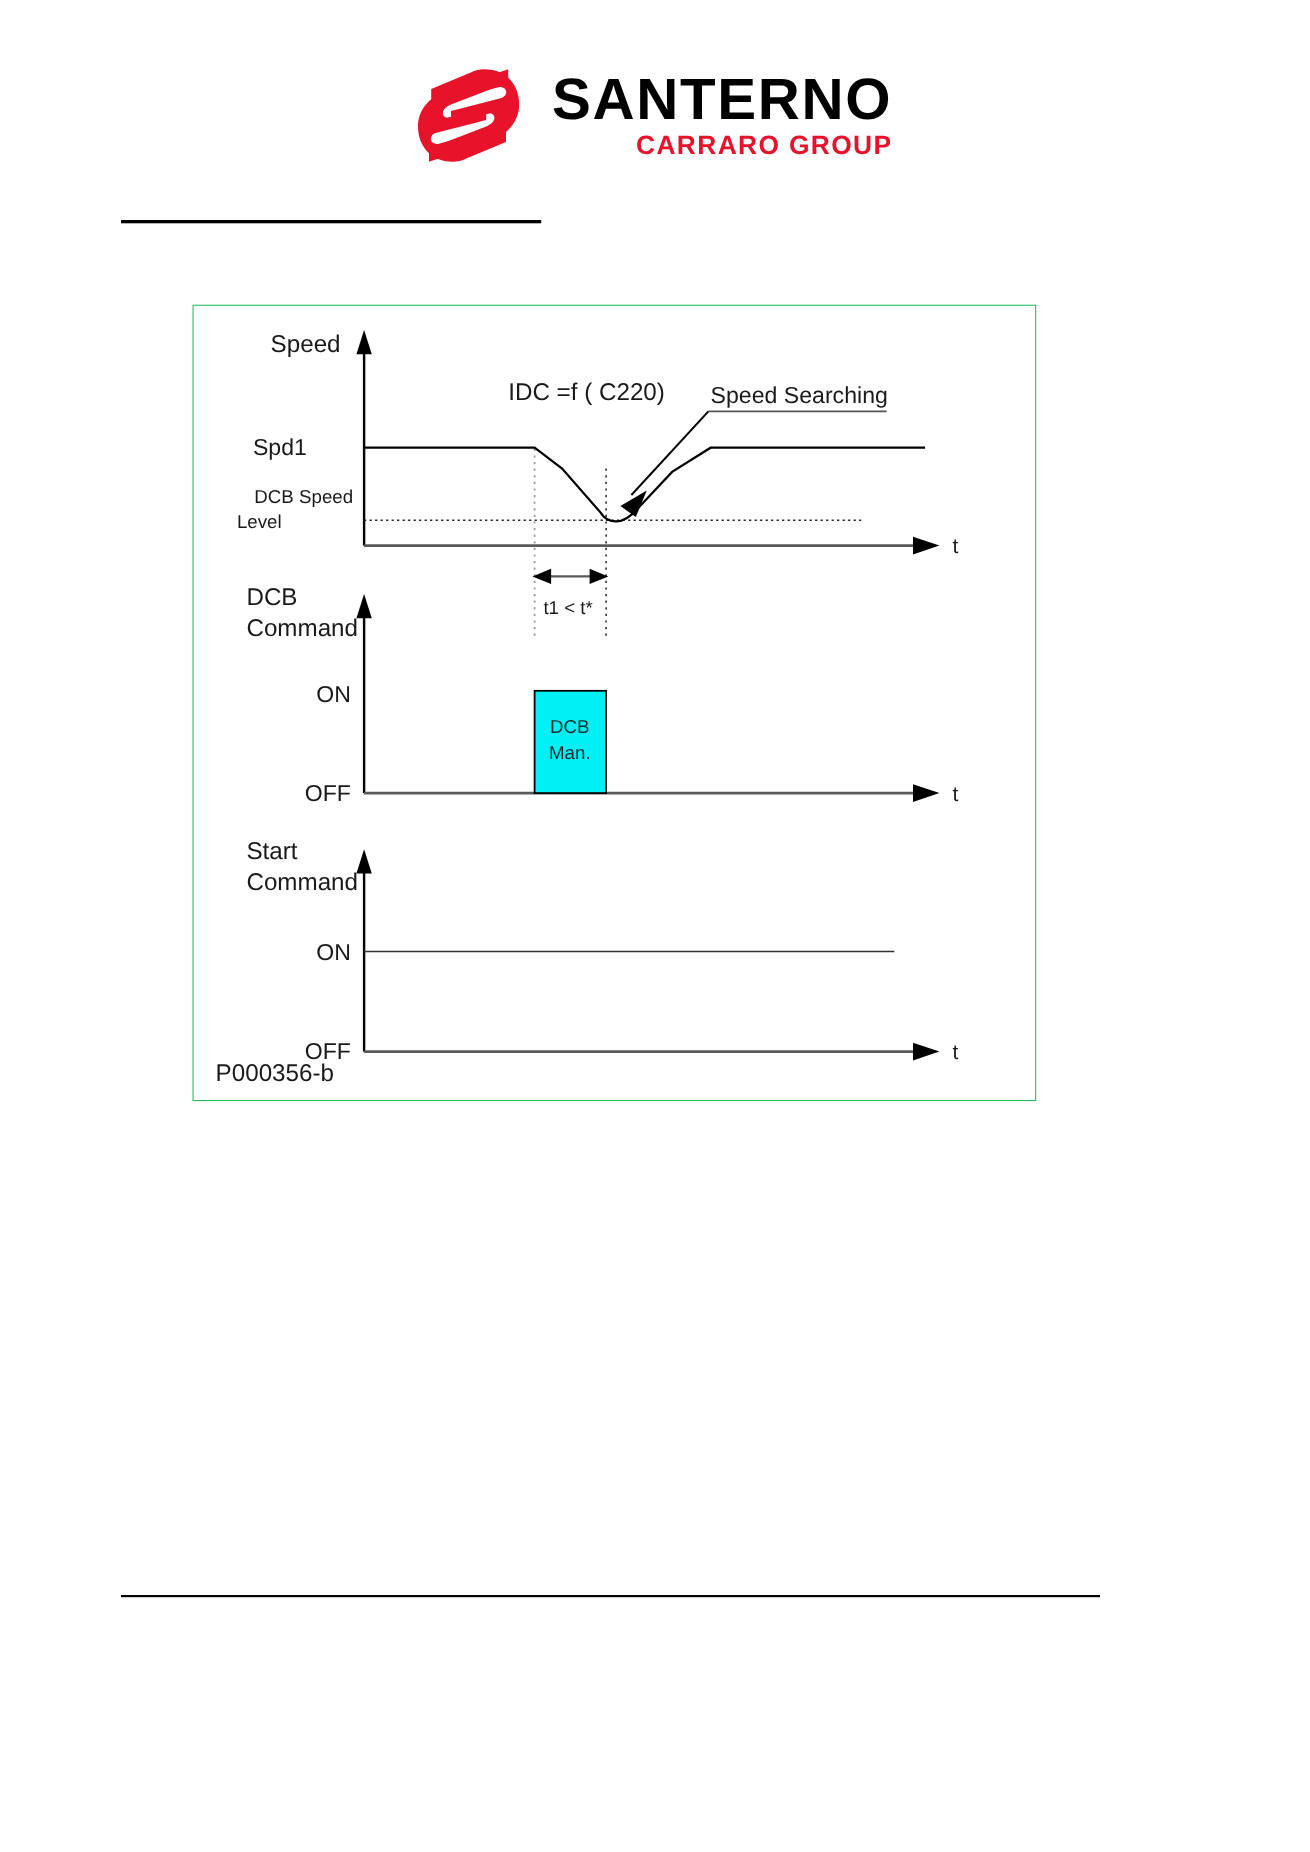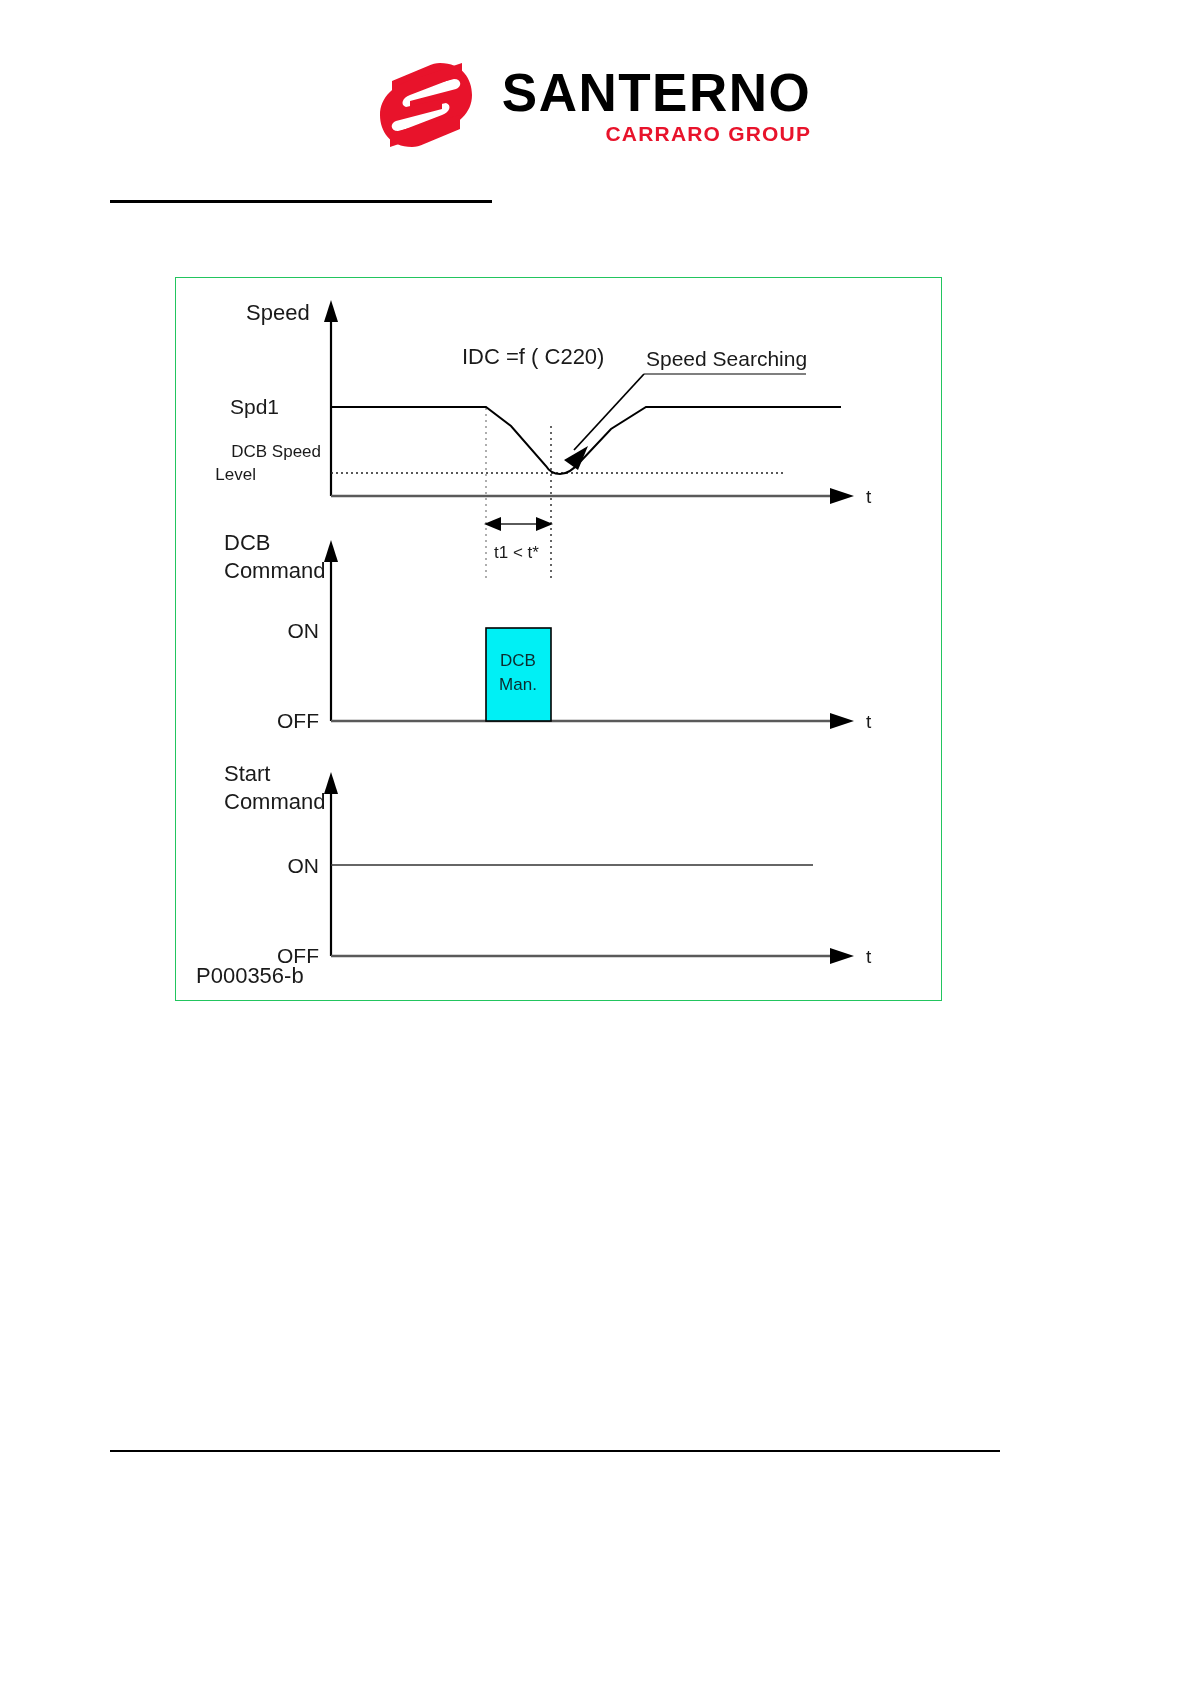--- a/index.html
+++ b/index.html
@@ -17,21 +17,21 @@
   }
   .logo-inner{display:flex;align-items:center;gap:30px;}
   .logo-mark{width:92px;height:88px;flex:0 0 auto;}
   .logo-text{display:flex;flex-direction:column;align-items:flex-end;line-height:1;}
   .logo-word{
     font-family:"Liberation Sans", sans-serif;
     font-weight:bold;font-size:53px;letter-spacing:1.5px;color:#000000;
   }
   .logo-sub{
     font-family:"Liberation Sans", sans-serif;
-    font-weight:bold;font-size:21px;letter-spacing:1.2px;color:#e8132b;
+    font-weight:bold;font-size:24px;letter-spacing:1.2px;color:#e8132b;
     margin-top:4px;
   }
 
   
   .rule-top{
     position:absolute;left:110px;top:200px;width:382px;height:3px;background:#000000;
   }
   .rule-bottom{
     position:absolute;left:110px;top:1450px;width:890px;height:2px;background:#000000;
   }

